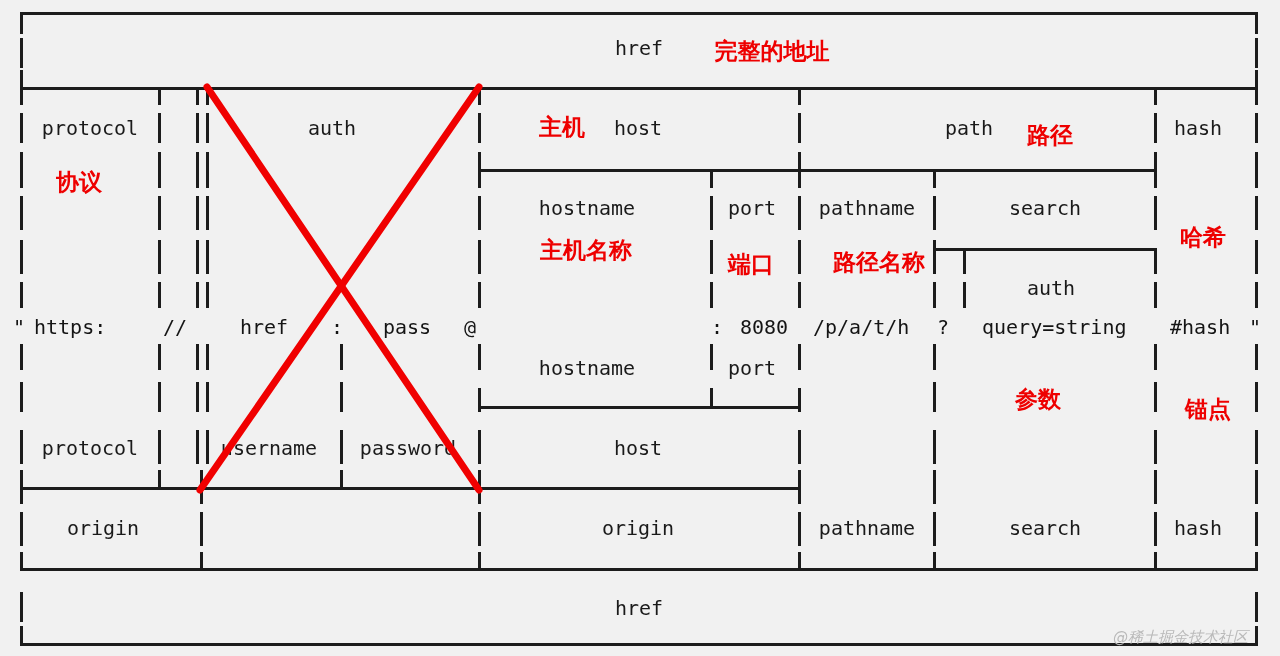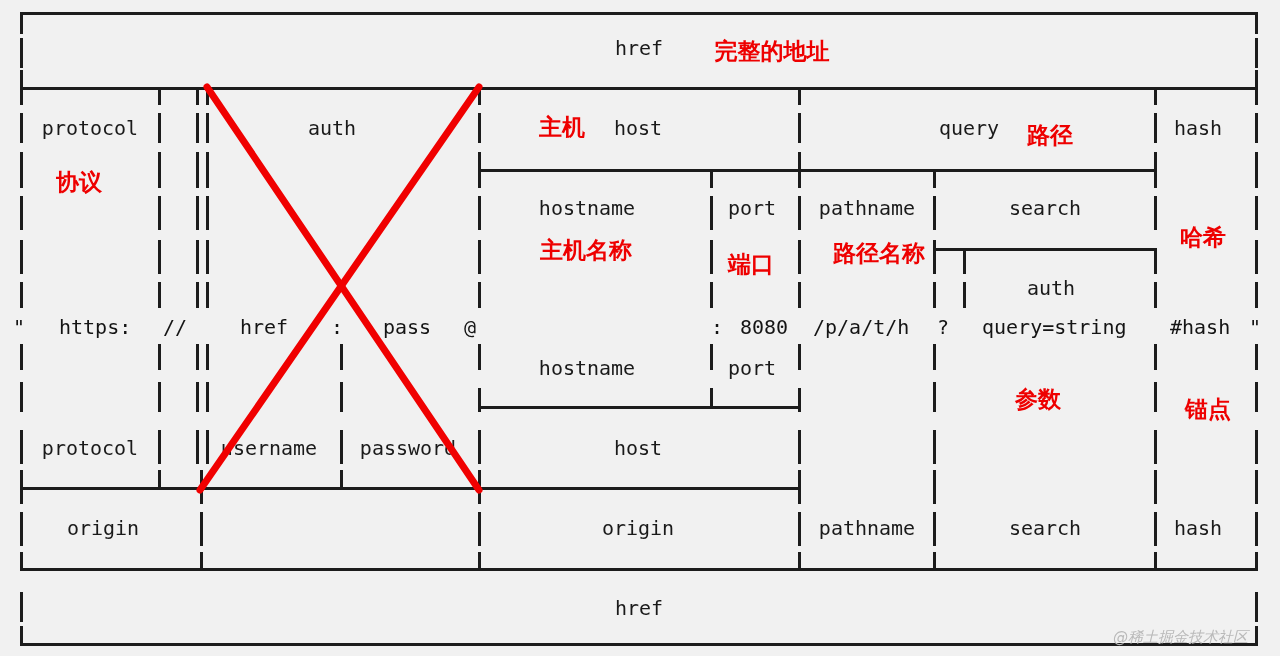--- a/index.html
+++ b/index.html
@@ -206,21 +206,21 @@
 
   <div class="vtick" style="left:20px;top:592px;height:30px;"></div>
   <div class="vtick" style="left:1255px;top:592px;height:30px;"></div>
   <div class="vtick" style="left:20px;top:626px;height:20px;"></div>
   <div class="vtick" style="left:1255px;top:626px;height:20px;"></div>
 
   <div class="lbl ctr" style="left:639px;top:38px;">href</div>
   <div class="lbl ctr" style="left:90px;top:118px;">protocol</div>
   <div class="lbl ctr" style="left:332px;top:118px;">auth</div>
   <div class="lbl ctr" style="left:638px;top:118px;">host</div>
-  <div class="lbl ctr" style="left:969px;top:118px;">query</div>
+  <div class="lbl ctr" style="left:969px;top:118px;">path</div>
   <div class="lbl ctr" style="left:1198px;top:118px;">hash</div>
 
   <div class="lbl ctr" style="left:587px;top:198px;">hostname</div>
   <div class="lbl ctr" style="left:752px;top:198px;">port</div>
   <div class="lbl ctr" style="left:867px;top:198px;">pathname</div>
   <div class="lbl ctr" style="left:1045px;top:198px;">search</div>
   <div class="lbl ctr" style="left:1051px;top:278px;">auth</div>
 
   <div class="lbl ctr" style="left:587px;top:358px;">hostname</div>
   <div class="lbl ctr" style="left:752px;top:358px;">port</div>
@@ -231,41 +231,41 @@
   <div class="lbl ctr" style="left:638px;top:438px;">host</div>
 
   <div class="lbl ctr" style="left:103px;top:518px;">origin</div>
   <div class="lbl ctr" style="left:638px;top:518px;">origin</div>
   <div class="lbl ctr" style="left:867px;top:518px;">pathname</div>
   <div class="lbl ctr" style="left:1045px;top:518px;">search</div>
   <div class="lbl ctr" style="left:1198px;top:518px;">hash</div>
   <div class="lbl ctr" style="left:639px;top:598px;">href</div>
 
   <div class="urltext" style="left:13px;top:317px;">"</div>
-  <div class="urltext" style="left:59px;top:317px;">https:</div>
+  <div class="urltext" style="left:34px;top:317px;">https:</div>
   <div class="urltext" style="left:163px;top:317px;">//</div>
   <div class="urltext" style="left:240px;top:317px;">href</div>
   <div class="urltext" style="left:331px;top:317px;">:</div>
   <div class="urltext" style="left:383px;top:317px;text-align:center;">pass</div>
   <div class="urltext" style="left:464px;top:317px;">@</div>
   <div class="urltext" style="left:711px;top:317px;">:</div>
   <div class="urltext" style="left:740px;top:317px;">8080</div>
   <div class="urltext" style="left:813px;top:317px;">/p/a/t/h</div>
   <div class="urltext" style="left:937px;top:317px;">?</div>
   <div class="urltext" style="left:982px;top:317px;">query=string</div>
   <div class="urltext" style="left:1170px;top:317px;">#hash</div>
   <div class="urltext" style="left:1249px;top:317px;">"</div>
 
   <div class="zh" style="left:772px;top:40px;">完整的地址</div>
   <div class="zh" style="left:79px;top:171px;">协议</div>
   <div class="zh" style="left:562px;top:116px;">主机</div>
   <div class="zh" style="left:1050px;top:124px;">路径</div>
   <div class="zh" style="left:586px;top:239px;">主机名称</div>
   <div class="zh" style="left:751px;top:253px;">端口</div>
-  <div class="zh" style="left:879px;top:242px;">路径名称</div>
+  <div class="zh" style="left:879px;top:251px;">路径名称</div>
   <div class="zh" style="left:1203px;top:226px;text-align:right;">哈希</div>
   <div class="zh" style="left:1038px;top:388px;">参数</div>
   <div class="zh" style="left:1208px;top:398px;">锚点</div>
 
   <svg id="xmark" viewBox="0 0 1280 656">
     <line x1="207" y1="87" x2="479" y2="490" stroke="#f00000" stroke-width="7" stroke-linecap="round"></line>
     <line x1="479" y1="87" x2="200" y2="490" stroke="#f00000" stroke-width="7" stroke-linecap="round"></line>
   </svg>
 
   <div class="wm" style="left:1113px;top:628px;font-style:italic;">@稀土掘金技术社区</div>

